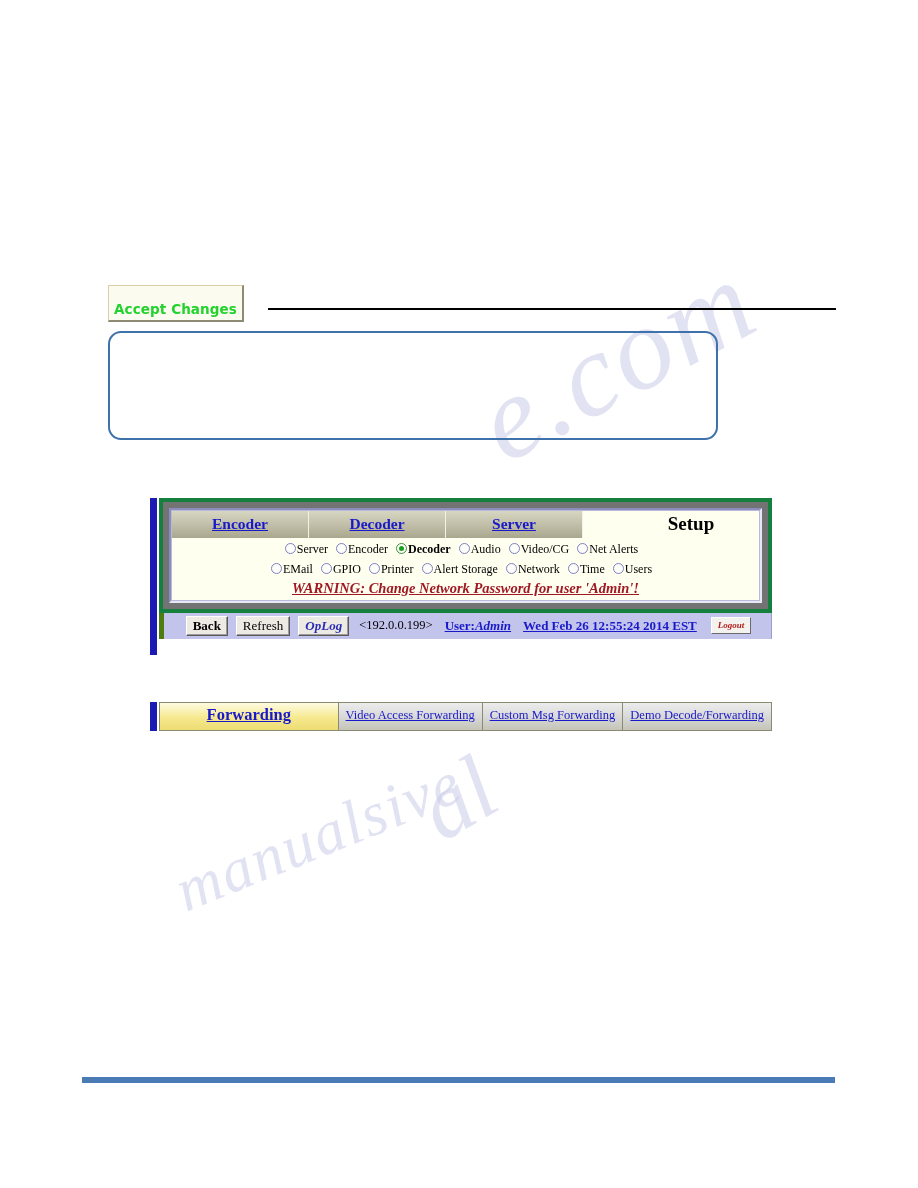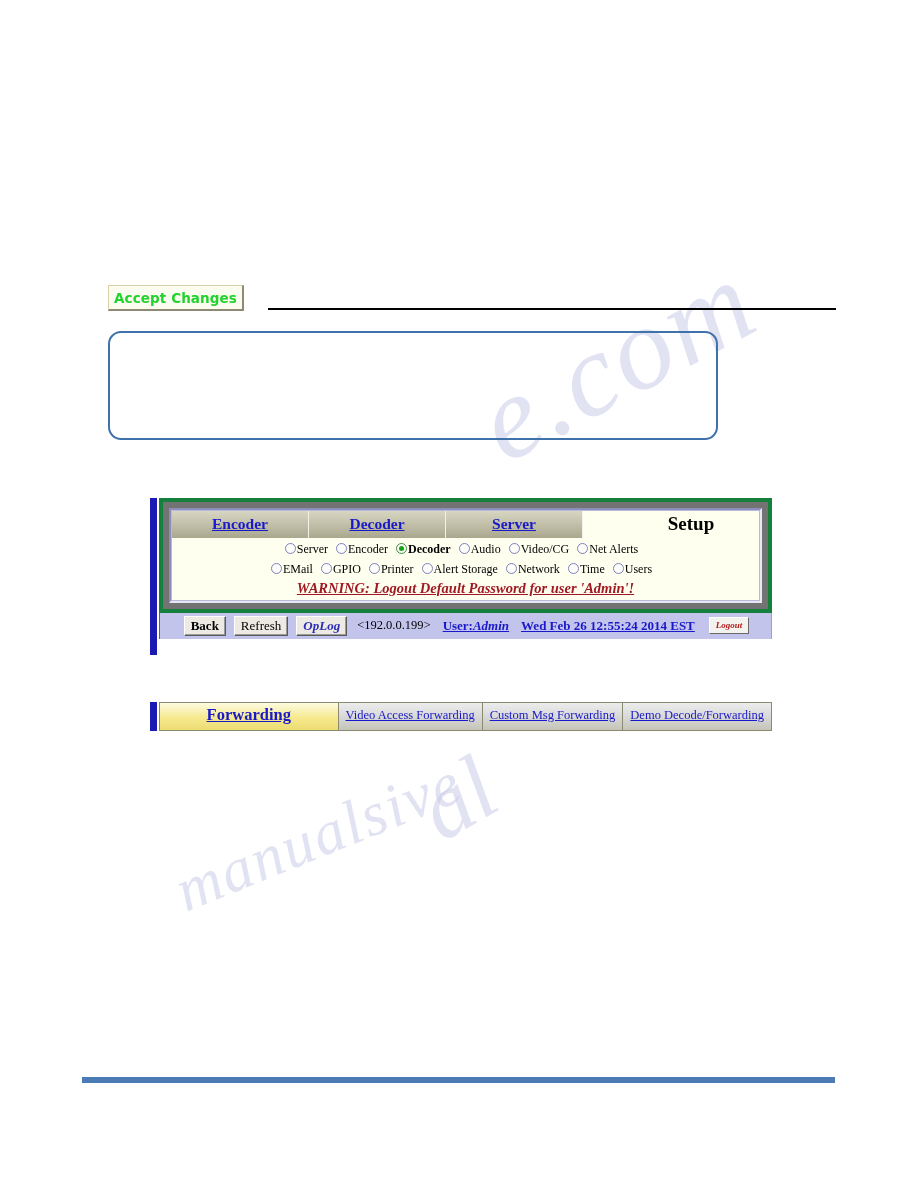--- a/index.html
+++ b/index.html
@@ -59,21 +59,21 @@
     left: 108px;
     top: 285px;
     z-index: 3;
   }
   #accept-btn {
     display: inline-block;
     background: #fbfbf0;
     border: 1px solid #d8cfa8;
     border-right: 2px solid #8f8a74;
     border-bottom: 2px solid #8f8a74;
-    padding: 5px 5px 3px 5px;
+    padding: 16px 5px 3px 5px;
     color: #22d22d;
     font-family: "DejaVu Sans", sans-serif;
     font-size: 13.5px;
     font-weight: 600;
     letter-spacing: 0.1px;
     line-height: 15px;
     white-space: nowrap;
   }
 
   
@@ -226,21 +226,21 @@
     font-size: 14.5px;
     font-family: "Liberation Serif", serif;
   }
 
   
   #status-strip {
     background: #c3c4ec;
     padding: 3px 0 3px 0;
     text-align: center;
     white-space: nowrap;
-    border-left: 1px solid #4d7c0f;
+    border-left: 5px solid #4d7c0f;
     border-right: 1px solid #9c9ec9;
   }
   .winbtn {
     display: inline-block;
     background: #eceae3;
     border: 1px solid #ffffff;
     border-right-color: #5a5a5a;
     border-bottom-color: #5a5a5a;
     box-shadow: inset -1px -1px 0 #9a9a9a;
     padding: 0px 6px 1px 6px;
@@ -396,21 +396,21 @@
               <div class="toptab"><a href="#" class="tablabel">Server</a></div>
               <div class="toptab active"><span class="tablabel">Setup</span></div>
             </div>
 
           <div id="radio-rows">
               <div class="radio-row"><span class="radio-item"><span class="radio-dot"></span><span class="radio-label">Server</span></span><span class="radio-item"><span class="radio-dot"></span><span class="radio-label">Encoder</span></span><span class="radio-item checked"><span class="radio-dot"></span><span class="radio-label">Decoder</span></span><span class="radio-item"><span class="radio-dot"></span><span class="radio-label">Audio</span></span><span class="radio-item"><span class="radio-dot"></span><span class="radio-label">Video/CG</span></span><span class="radio-item"><span class="radio-dot"></span><span class="radio-label">Net Alerts</span></span></div>
               <div class="radio-row"><span class="radio-item"><span class="radio-dot"></span><span class="radio-label">EMail</span></span><span class="radio-item"><span class="radio-dot"></span><span class="radio-label">GPIO</span></span><span class="radio-item"><span class="radio-dot"></span><span class="radio-label">Printer</span></span><span class="radio-item"><span class="radio-dot"></span><span class="radio-label">Alert Storage</span></span><span class="radio-item"><span class="radio-dot"></span><span class="radio-label">Network</span></span><span class="radio-item"><span class="radio-dot"></span><span class="radio-label">Time</span></span><span class="radio-item"><span class="radio-dot"></span><span class="radio-label">Users</span></span></div>
             </div>
 
           <div id="warning-row">
-            <span id="warning-text">WARNING: Logout Default Password for user 'Admin'!</span>
+            <span id="warning-text">WARNING: Change Network Password for user 'Admin'!</span>
           </div>
 
         </div>
       </div>
     </div>
 
     <div id="status-strip">
       <span class="winbtn bold">Back</span>
       <span class="winbtn">Refresh</span>
       <span class="winbtn italic-blue">OpLog</span>

